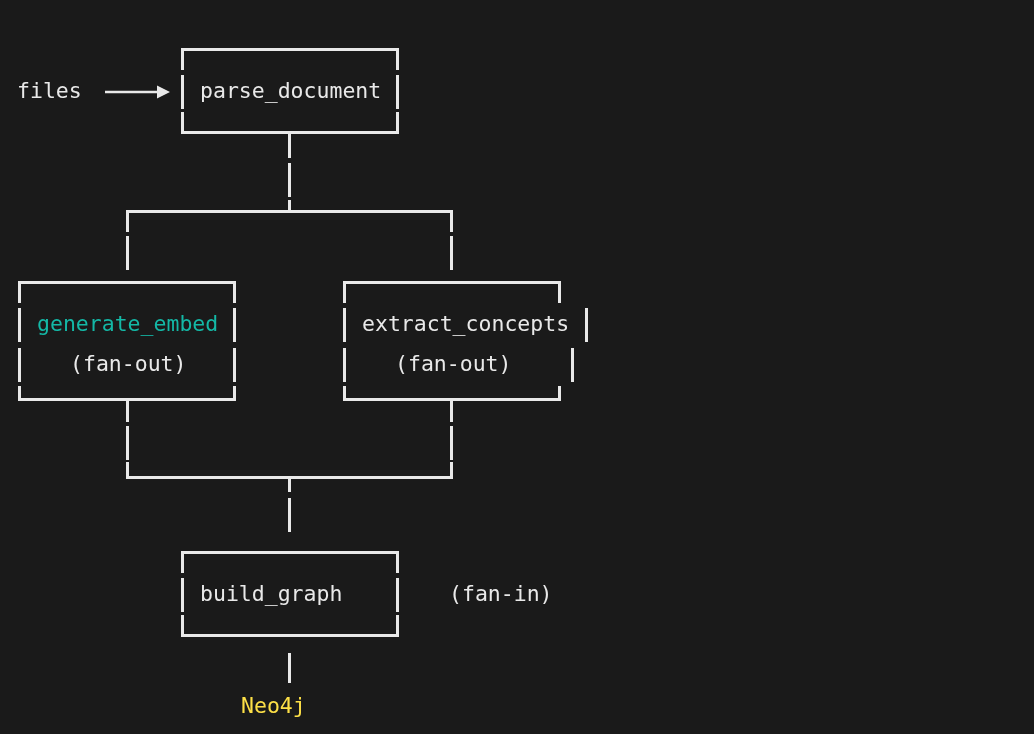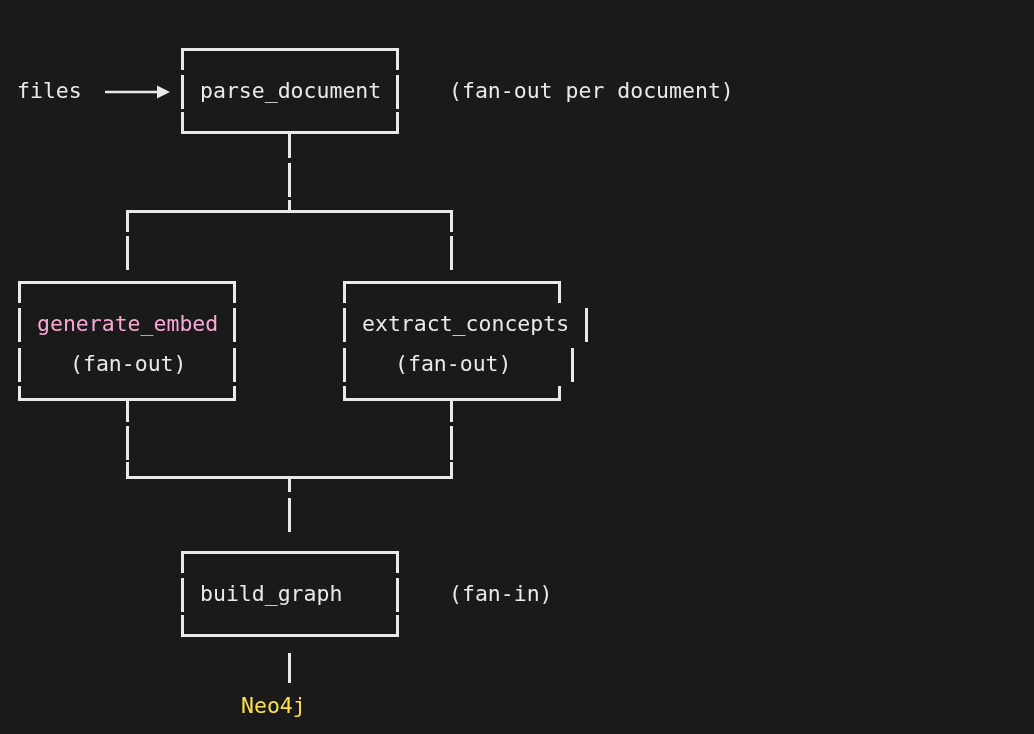--- a/index.html
+++ b/index.html
@@ -71,42 +71,41 @@
     <div class="vrule" style="left: 396px; top: 75px; height: 34px; background: rgb(233, 233, 233);"></div>
 
     <div class="label" style="left: 200px; top: 77px; color: rgb(233, 233, 233);">parse_document</div>
 
     <div class="vrule" style="left: 181px; top: 112px; height: 22px; background: rgb(233, 233, 233);"></div>
     <div class="vrule" style="left: 396px; top: 112px; height: 22px; background: rgb(233, 233, 233);"></div>
 
     <div class="hrule" style="left: 181px; top: 131px; width: 218px; background: rgb(233, 233, 233);"></div>
   </div>
 
-  <div class="label" style="left: 449px; top: 77px; color: rgb(233, 233, 233);">(fan-out per document)</div>
 
   <div class="vrule" style="left: 288px; top: 134px; height: 24px; background: rgb(233, 233, 233);"></div>
   <div class="vrule" style="left: 288px; top: 163px; height: 34px; background: rgb(233, 233, 233);"></div>
   <div class="vrule" style="left: 288px; top: 200px; height: 12px; background: rgb(233, 233, 233);"></div>
 
   <div>
     <div class="hrule" style="left: 126px; top: 210px; width: 327px; background: rgb(233, 233, 233);"></div>
     <div class="vrule" style="left: 126px; top: 210px; height: 22px; background: rgb(233, 233, 233);"></div>
     <div class="vrule" style="left: 450px; top: 210px; height: 22px; background: rgb(233, 233, 233);"></div>
     <div class="vrule" style="left: 126px; top: 236px; height: 34px; background: rgb(233, 233, 233);"></div>
     <div class="vrule" style="left: 450px; top: 236px; height: 34px; background: rgb(233, 233, 233);"></div>
   </div>
 
   <div>
     <div class="hrule" style="left: 18px; top: 281px; width: 218px; background: rgb(233, 233, 233);"></div>
     <div class="vrule" style="left: 18px; top: 281px; height: 22px; background: rgb(233, 233, 233);"></div>
     <div class="vrule" style="left: 233px; top: 281px; height: 22px; background: rgb(233, 233, 233);"></div>
 
     <div class="vrule" style="left: 18px; top: 308px; height: 34px; background: rgb(233, 233, 233);"></div>
     <div class="vrule" style="left: 233px; top: 308px; height: 34px; background: rgb(233, 233, 233);"></div>
-    <div class="label" style="left: 37px; top: 310px; color: #f9a8d4;">generate_embed</div>
+    <div class="label" style="left: 37px; top: 310px; color: #14b8a6;">generate_embed</div>
 
     <div class="vrule" style="left: 18px; top: 348px; height: 34px; background: rgb(233, 233, 233);"></div>
     <div class="vrule" style="left: 233px; top: 348px; height: 34px; background: rgb(233, 233, 233);"></div>
     <div class="label" style="left: 70px; top: 350px; color: rgb(233, 233, 233);">(fan-out)</div>
 
     <div class="vrule" style="left: 18px; top: 386px; height: 14px; background: rgb(233, 233, 233);"></div>
     <div class="vrule" style="left: 233px; top: 386px; height: 14px; background: rgb(233, 233, 233);"></div>
     <div class="hrule" style="left: 18px; top: 398px; width: 218px; background: rgb(233, 233, 233);"></div>
   </div>
 

